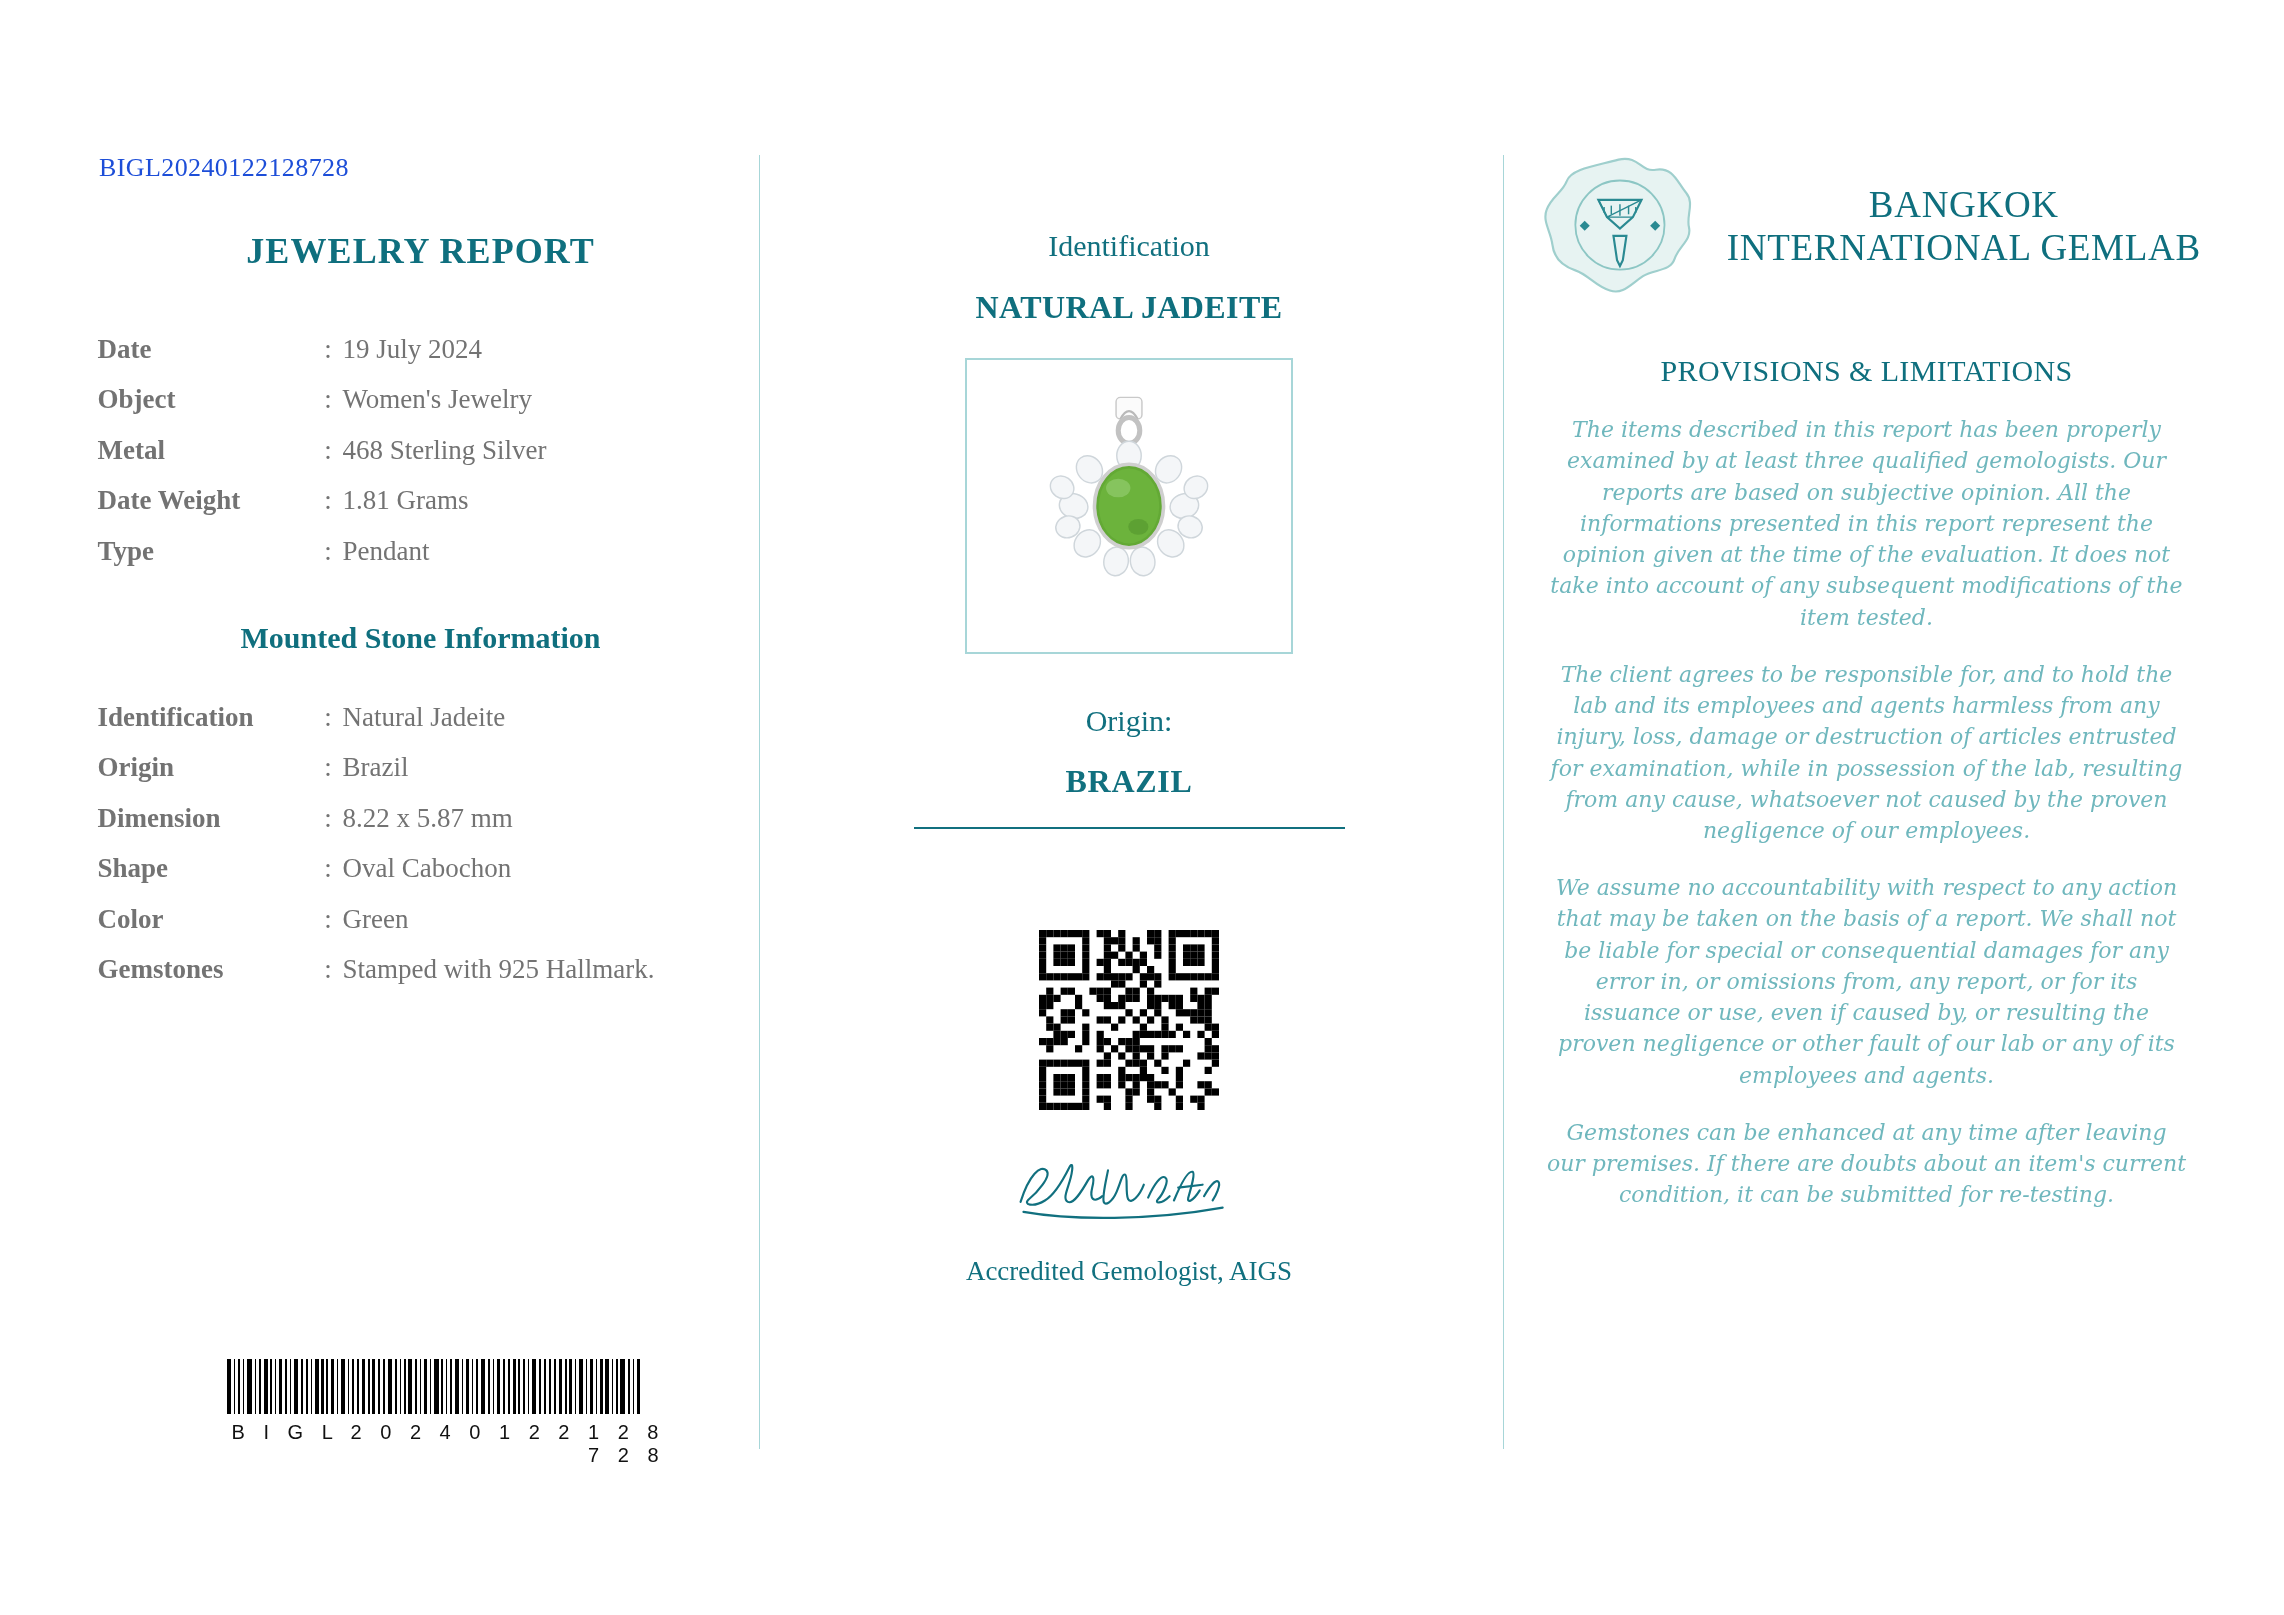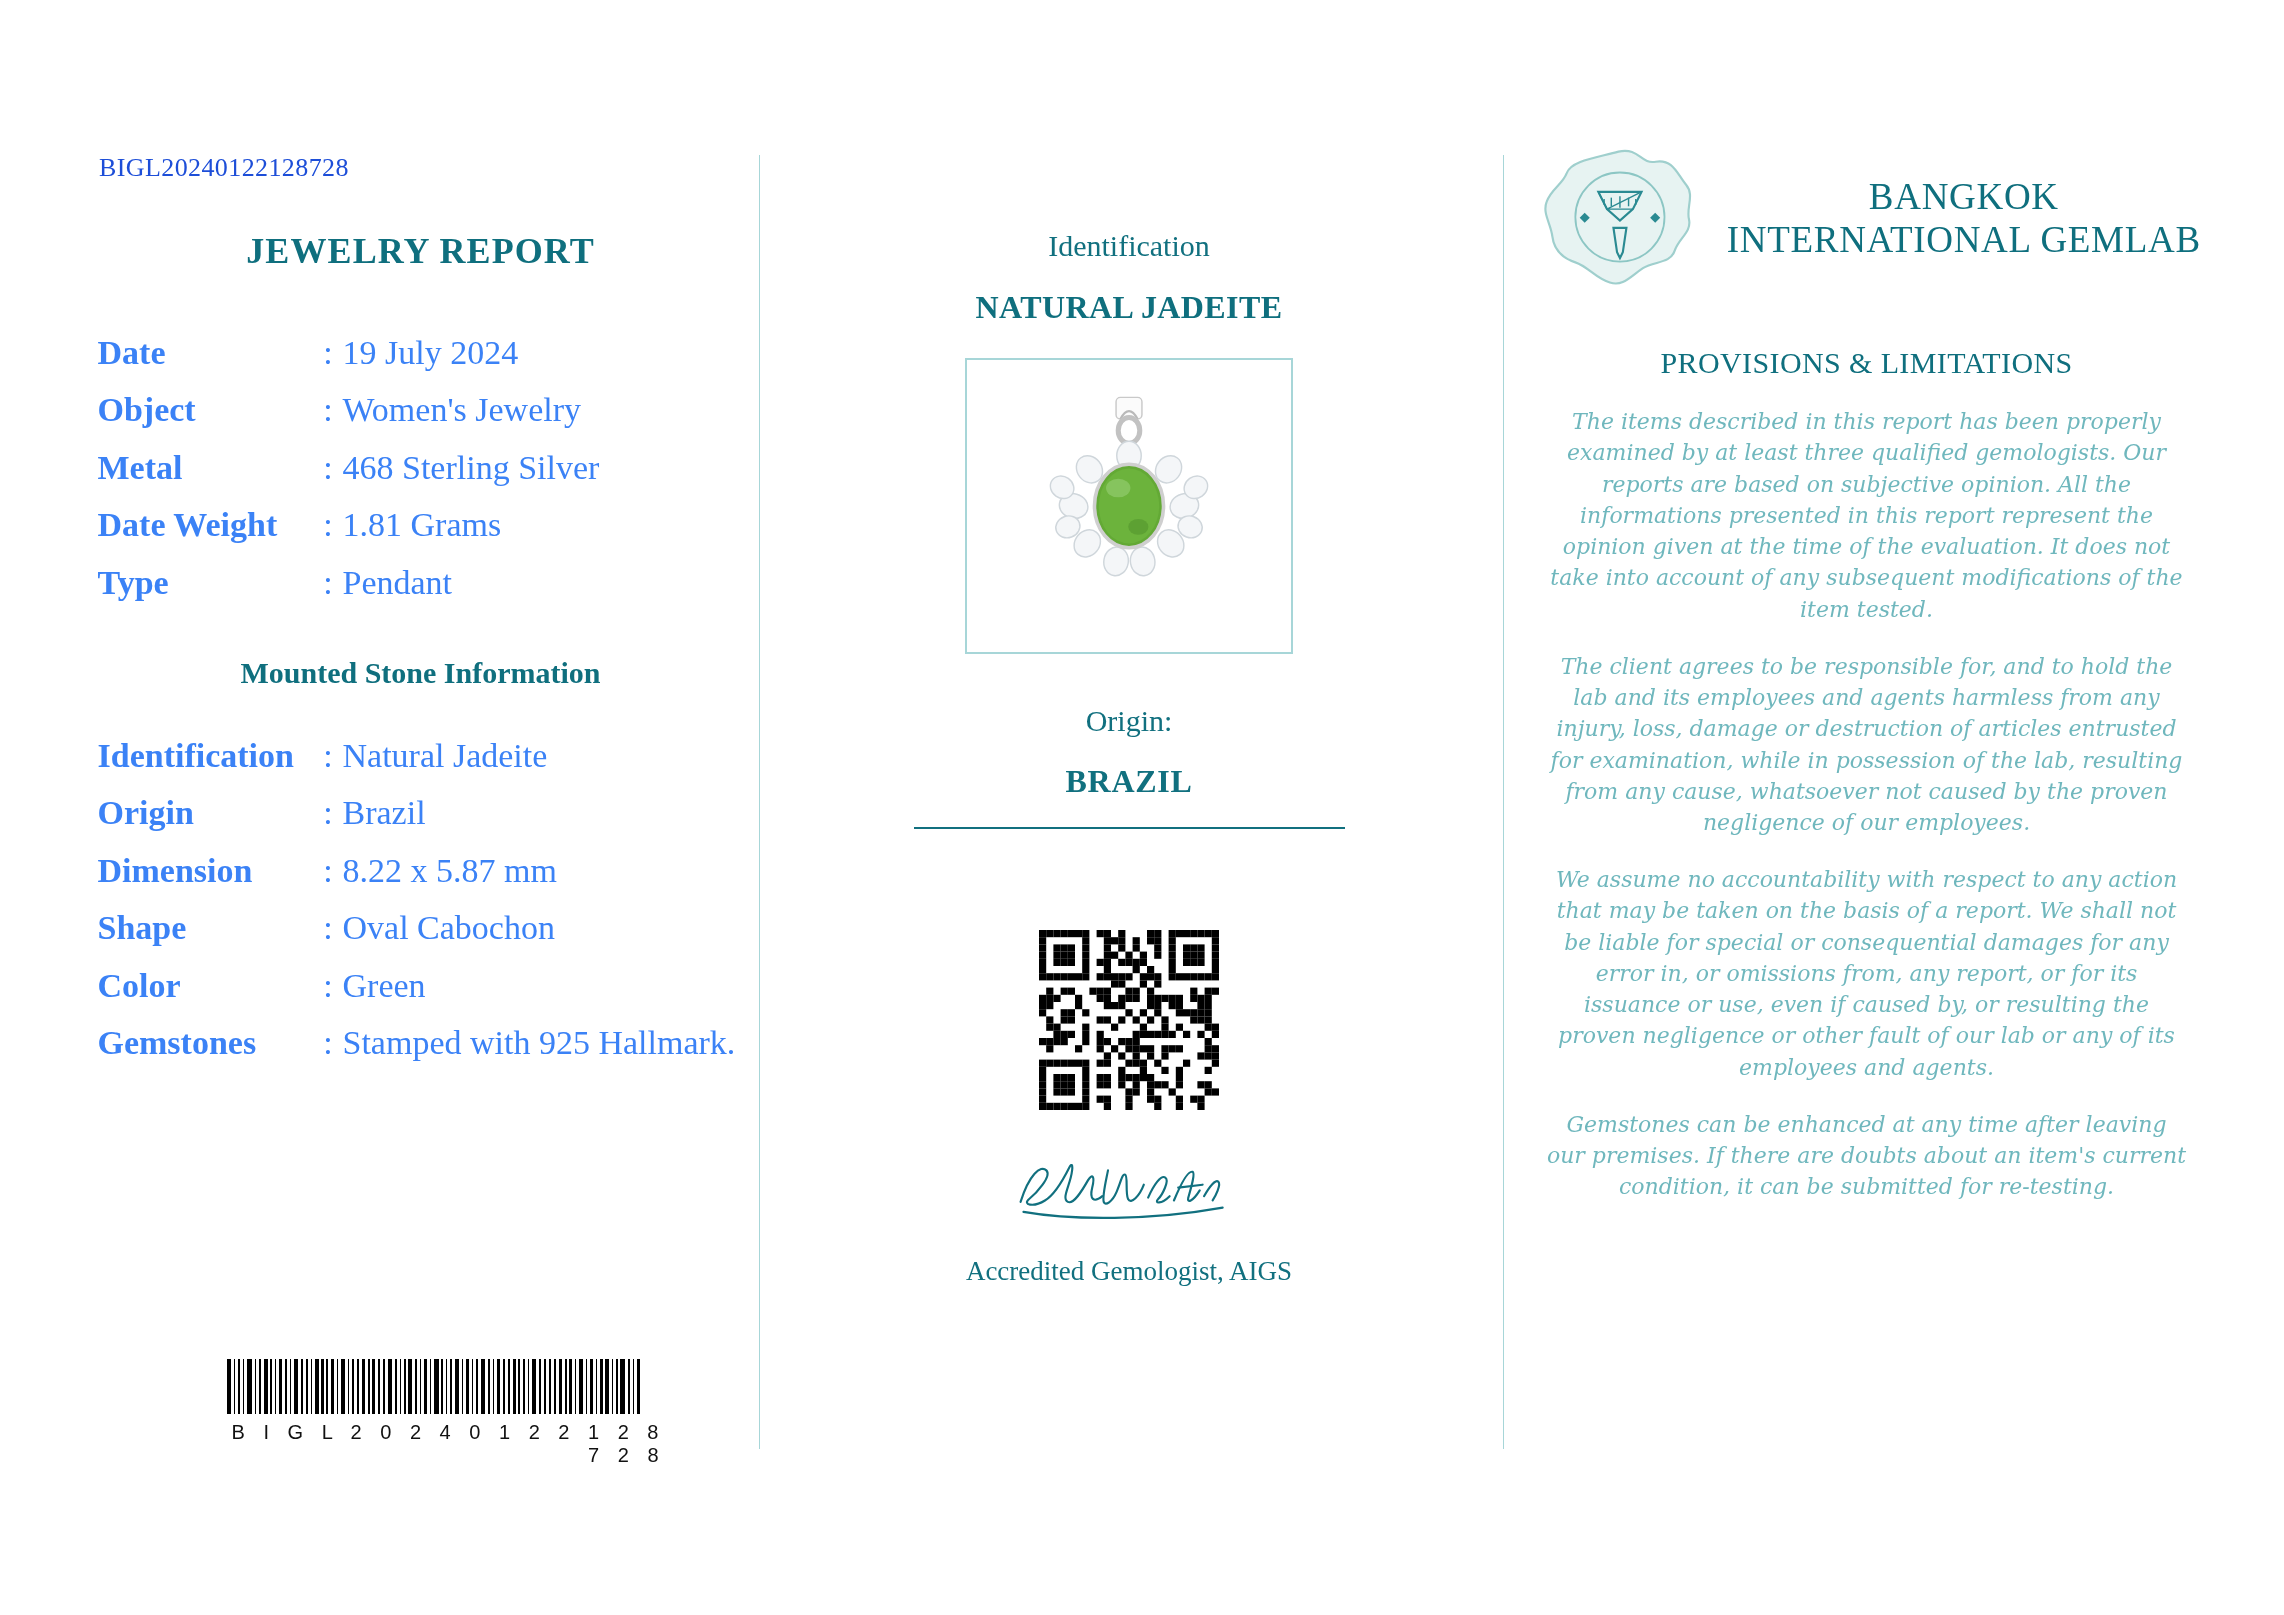--- a/index.html
+++ b/index.html
@@ -35,21 +35,21 @@
   }
   .col-mid {
     position: absolute;
     left: 773px;
     top: 144px;
     width: 712px;
   }
   .col-right {
     position: absolute;
     left: 1532px;
-    top: 136px;
+    top: 144px;
     width: 669px;
   }
 
   .divider {
     position: absolute;
     top: 155px;
     width: 1.4px;
     height: 1294px;
     background: #a7d6d8;
   }
@@ -67,23 +67,23 @@
     margin-bottom: 0;
   }
 
   .field-table {
     margin-top: 62px;
     border-collapse: collapse;
     width: 100%;
   }
   .field-table td {
     padding: 0 0 19.4px 0;
-    font-size: 34px;
+    font-size: 27px;
     vertical-align: top;
-    color: #3b82f6;
+    color: #737373;
   }
   .field-table td.label {
     font-weight: bold;
     width: 216px;
     padding-left: 11.5px;
   }
   .field-table td.colon {
     width: 29px;
     text-align: center;
   }

